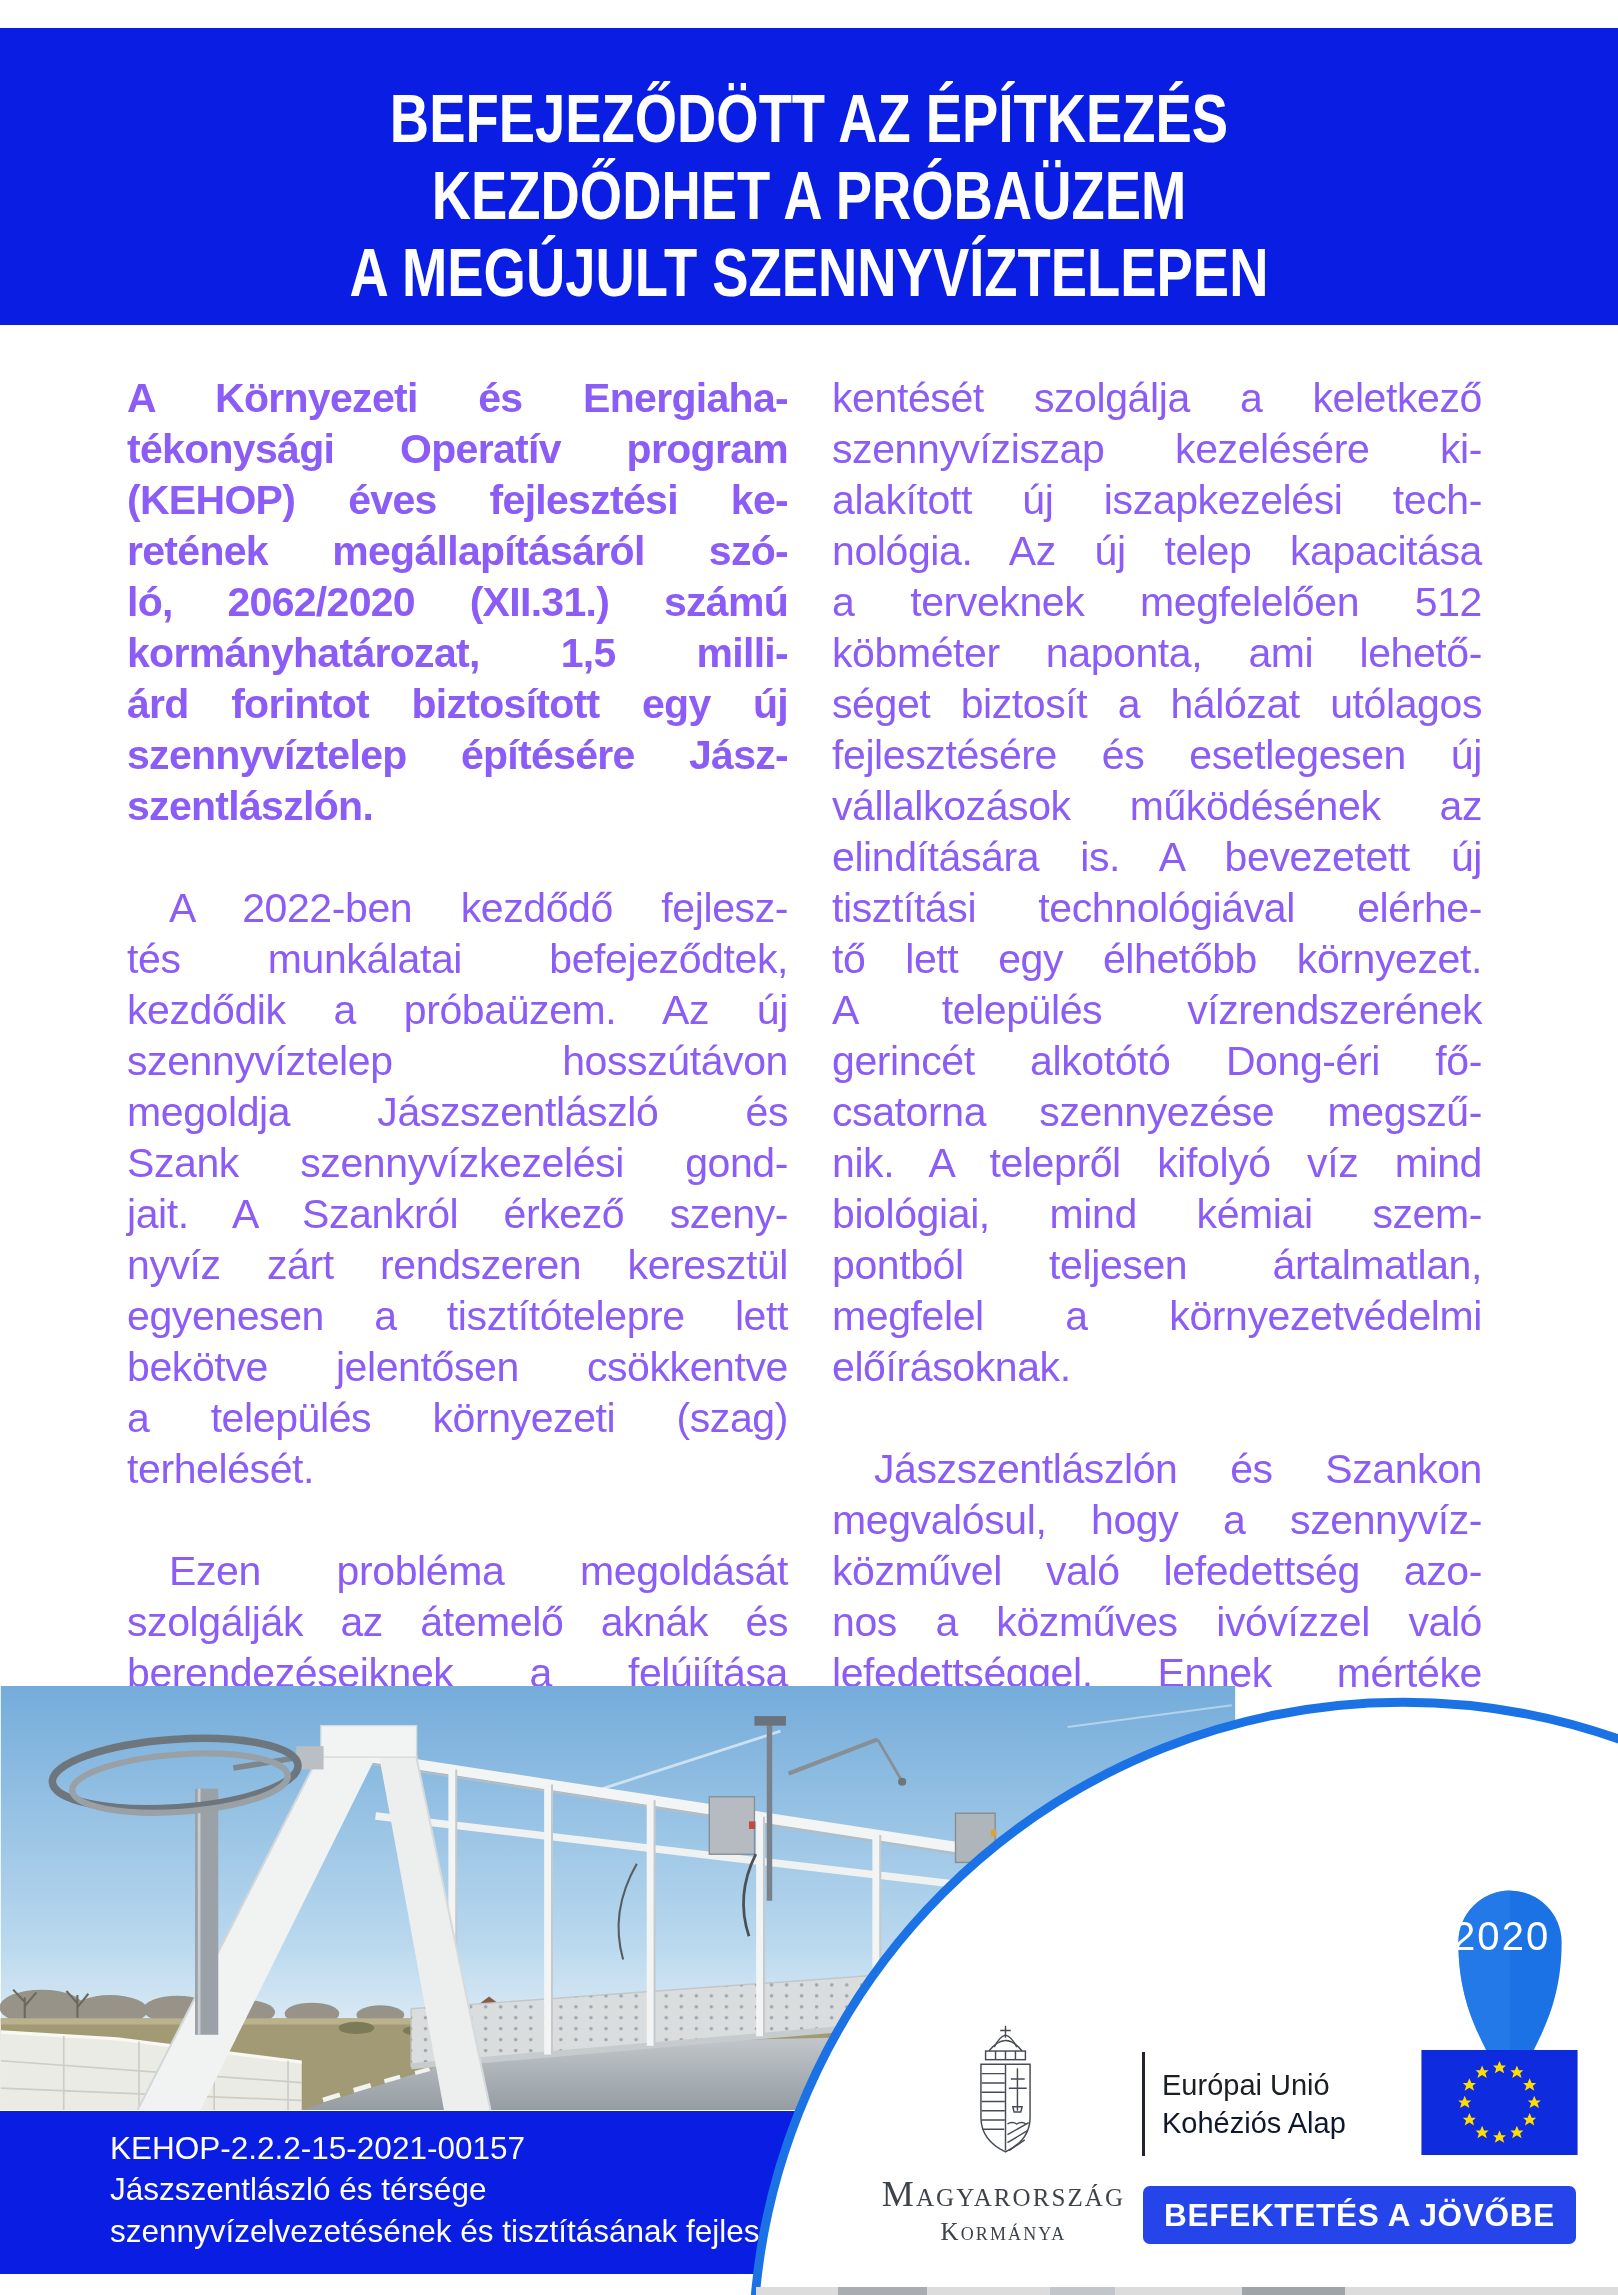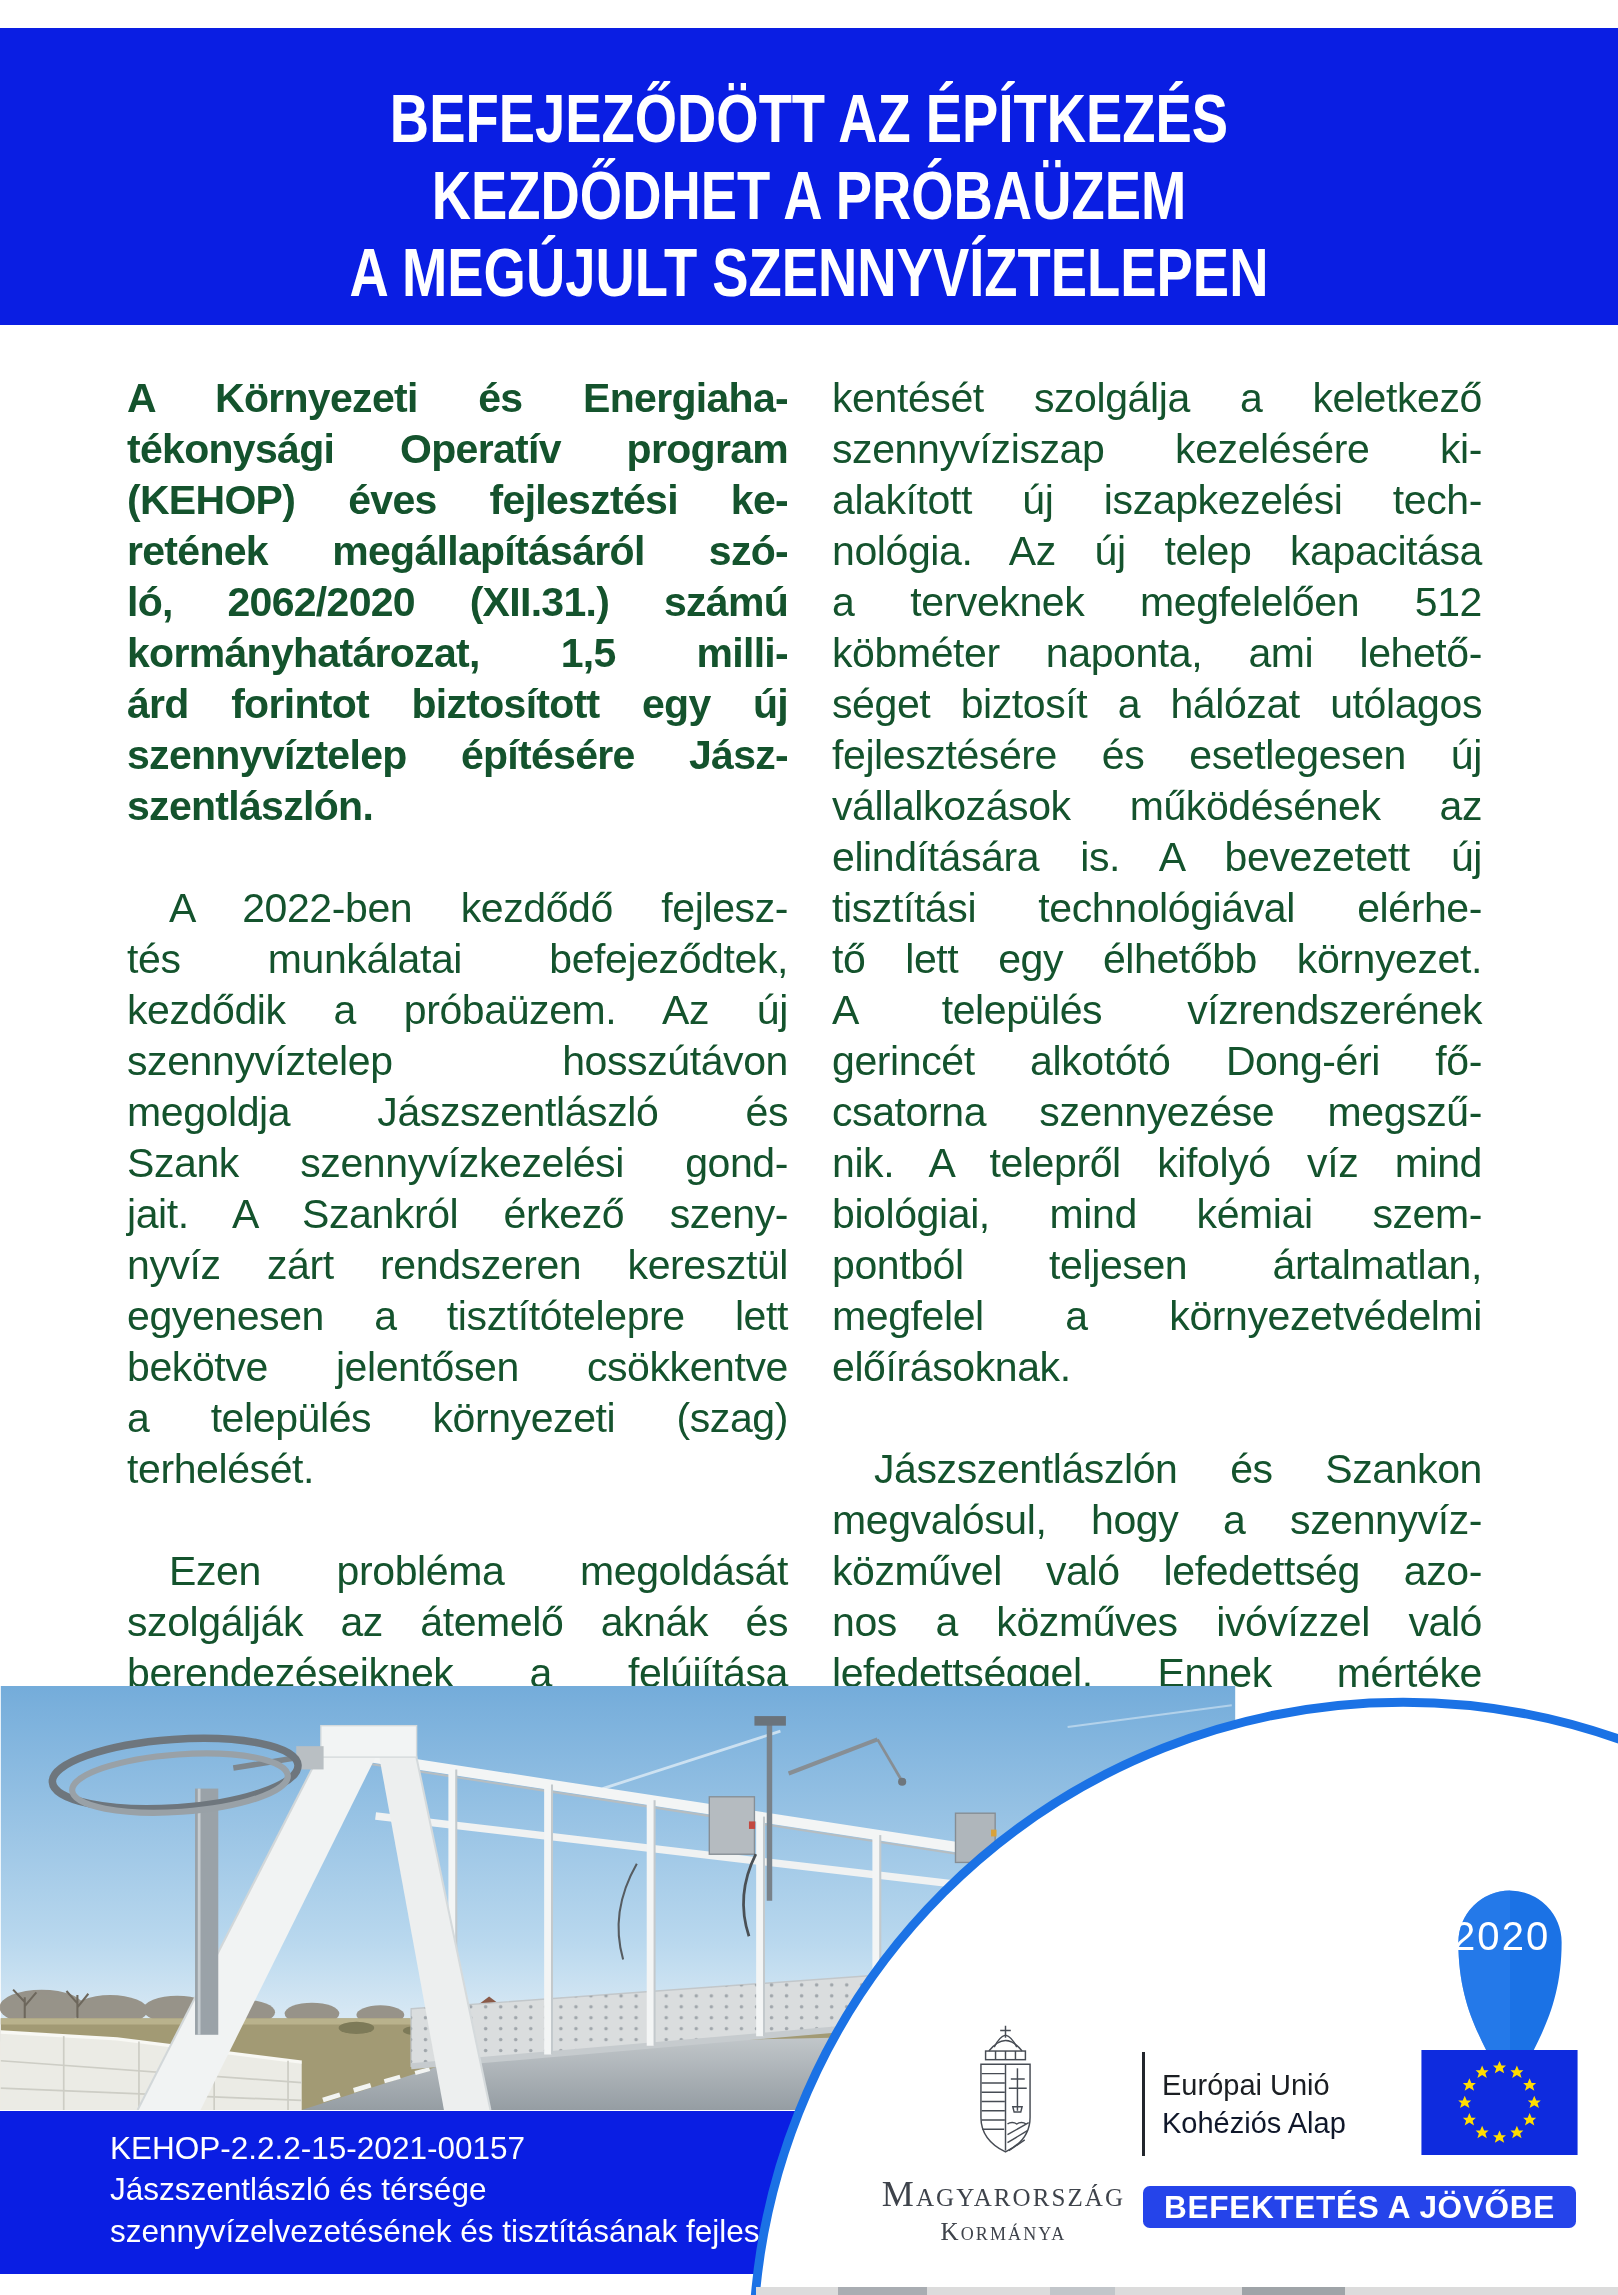--- a/index.html
+++ b/index.html
@@ -6,21 +6,21 @@
   .page{position:relative;width:1618px;height:2295px;background:#ffffff;overflow:hidden;
         font-family:"Liberation Sans",sans-serif;}
 
   
   .masthead{position:absolute;left:0;top:0;width:1618px;height:297px;background:#0A1EE3;margin-top:28px;}
   .masthead h1{margin:0;padding-top:52px;text-align:center;color:#ffffff;
     font-size:68px;line-height:77px;font-weight:bold;letter-spacing:0px;
     transform:scaleX(.80);transform-origin:50% 0;white-space:pre-line;}
 
   
-  .col{position:absolute;top:322px;color:#14532d;font-size:41px;line-height:51px;
+  .col{position:absolute;top:322px;color:#8b5cf6;font-size:41px;line-height:51px;
        letter-spacing:-0.4px;text-align:justify;text-align-last:justify;white-space:pre-line;}
   .col p{margin:0;}
   .col-left{left:127px;width:661px;}
   .col-right{left:832px;width:650px;}
   .bold{font-weight:bold;letter-spacing:-0.7px;}
   .ind{text-indent:42px;}
 
   
   .photo{position:absolute;left:0;top:1686px;width:1236px;height:424px;z-index:1;line-height:0;}
 
@@ -49,21 +49,21 @@
   .gov-name .g1{font-size:36px;font-variant:small-caps;letter-spacing:2.1px;line-height:37px;}
   .gov-name .g2{font-size:25px;font-variant:small-caps;letter-spacing:2.1px;line-height:38px;}
 
   
   .eu-divider{position:absolute;left:1142px;top:2052px;width:2.7px;height:104px;background:#22262c;z-index:4;}
   .eu-l1{position:absolute;left:1162px;top:2069px;font-size:29px;font-weight:normal;color:#1b1e22;z-index:4;white-space:pre;}
   .eu-l2{position:absolute;left:1162px;top:2107px;font-size:29px;font-weight:400;color:#0f172a;z-index:4;white-space:pre;}
   .eu-flag{position:absolute;left:1421px;top:2050px;width:157px;height:105px;z-index:4;}
 
   
-  .badge{position:absolute;left:1143px;top:2186px;width:433px;height:42px;background:#2544EA;border-radius:6.8px;
+  .badge{position:absolute;left:1143px;top:2186px;width:433px;height:58px;background:#2544EA;border-radius:6.8px;
          z-index:4;color:#ffffff;font-size:31.5px;font-weight:bold;letter-spacing:0.7px;
          display:flex;align-items:center;justify-content:center;white-space:pre;}
 
   
   .bottom-strip{position:absolute;left:756px;top:2287px;width:862px;height:8.2px;background:#DCDCDC;z-index:5;}
   .bottom-strip .seg{position:absolute;top:0;height:8.2px;}
   .seg-a{left:82px;width:89px;background:#A9ADB2;}
   .seg-b{left:294px;width:65px;background:#C2C6CA;}
   .seg-c{left:486px;width:103px;background:#9FA4A8;}
 </style>

